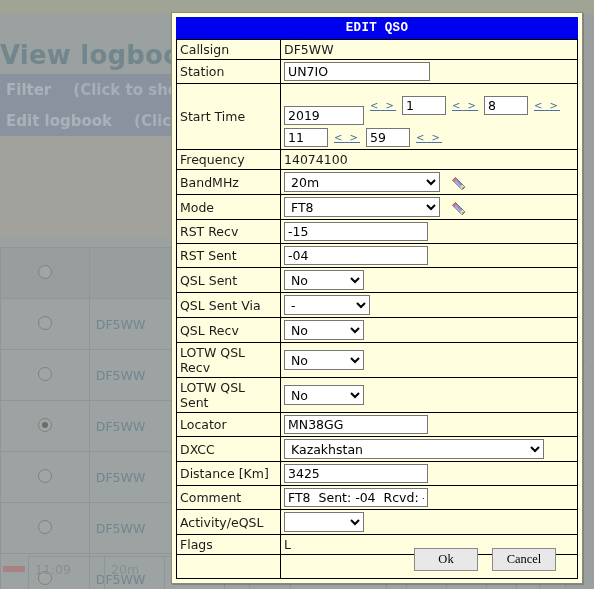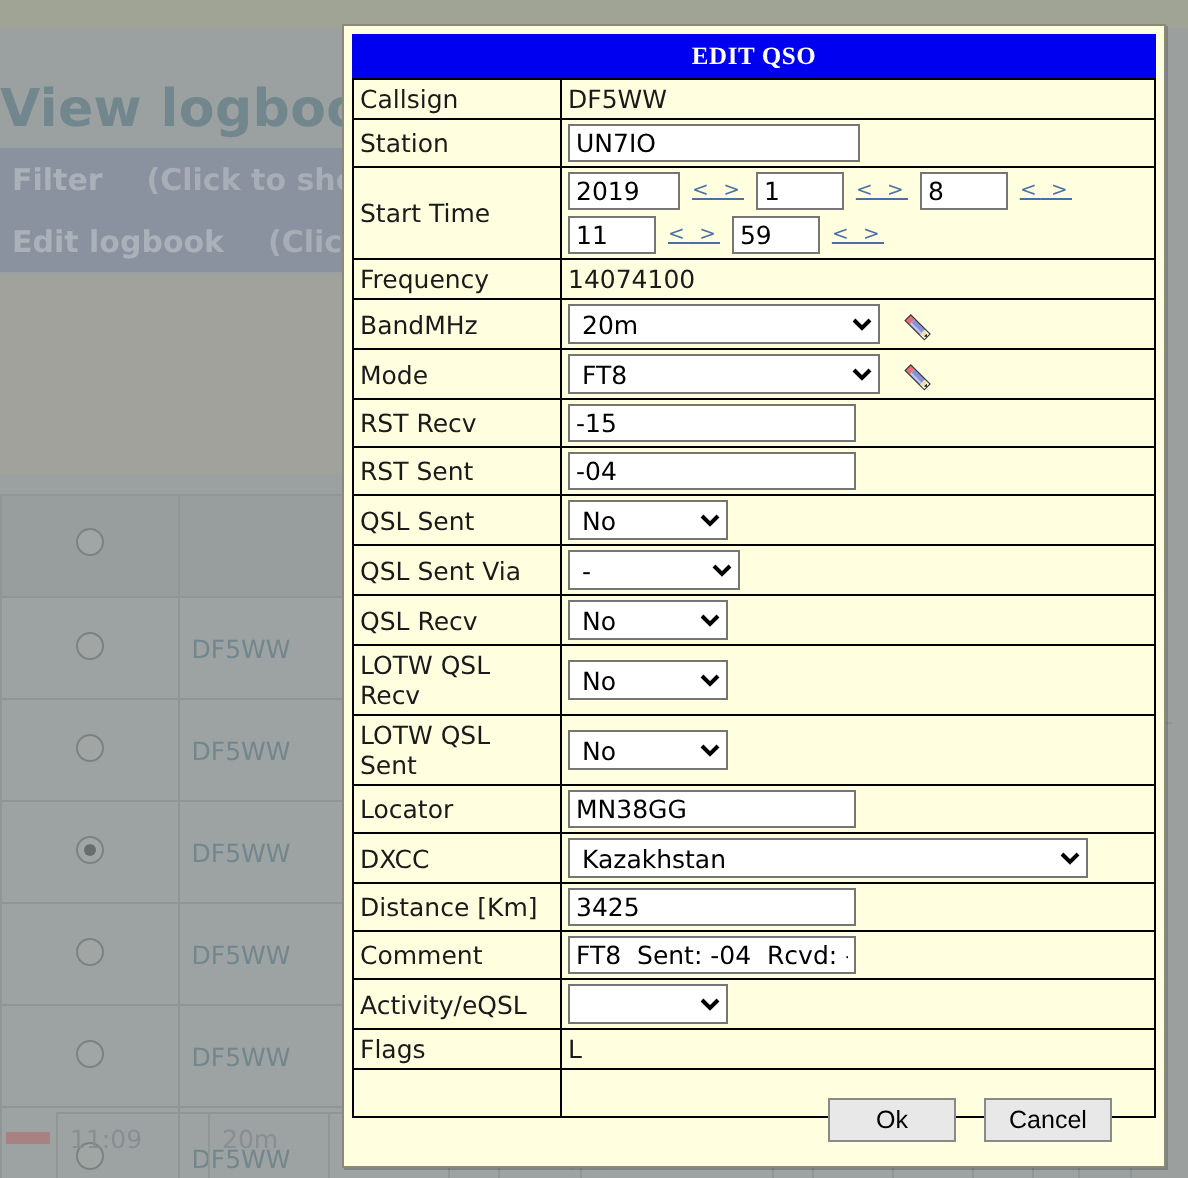--- a/index.html
+++ b/index.html
@@ -101,21 +101,21 @@
     position:absolute; left:171px; top:12px; width:412px; height:572px;
     background:#ffffe0;
     border:1px solid #8a8a78;
     box-shadow: 1px 1px 0 rgba(0,0,0,0.18);
     padding:4px 4px 0 4px;
   }
   .dlg-title {
     height:22px; background:#0000f0; color:#ffffff;
     font-size:12.5px; font-weight:bold;
     display:flex; align-items:center; justify-content:center;
-    font-family:Liberation Serif, serif;
+    font-family:Liberation Mono, monospace;
     letter-spacing:0.3px;
   }
   table.form {
     width:100%; border-collapse:collapse;
     table-layout:fixed;
   }
   table.form td {
     border:1px solid #000;
     font-size:12.5px;
     color:#1a1a1a;
@@ -146,41 +146,41 @@
     padding:1px 2px;
     color:#000;
   }
   .w-wide  { width:146px; }
   .w-mid   { width:144px; }
   .w-sel   { width:80px; }
   .w-sel2  { width:86px; }
   .w-band  { width:156px; }
   .w-dxcc  { width:260px; }
   .w-small { width:44px; }
-  .w-yr    { width:56px; }
+  .w-yr    { width:80px;margin-top:20px; }
 
   .spin {
     color:#4a6fa5; font-size:10px; letter-spacing:2px;
     margin:0 6px; text-decoration:underline; cursor:pointer;
     font-family:"DejaVu Sans", sans-serif;
   }
   .spin span { text-decoration:underline; }
   .timerow { display:flex; align-items:center; }
   .timerow + .timerow { margin-top:3px; }
 
   .pencil { margin-left:6px; vertical-align:middle; cursor:pointer; }
 
   .plain { padding-left:7px; }
 
   .btnbar {
     position:absolute; left:4px; right:4px; bottom:12px;
     display:flex; justify-content:flex-end; gap:14px; padding-right:22px;
   }
   button.b {
-    font-family:Liberation Sans, sans-serif;
+    font-family:Liberation Serif, serif;
     font-size:12.5px;
     background:#e8e8e8;
     border:1px solid #8a8a8a;
     padding:3px 0;
     width:64px;
     color:#000;
     cursor:pointer;
   }
 </style>
 </head>

